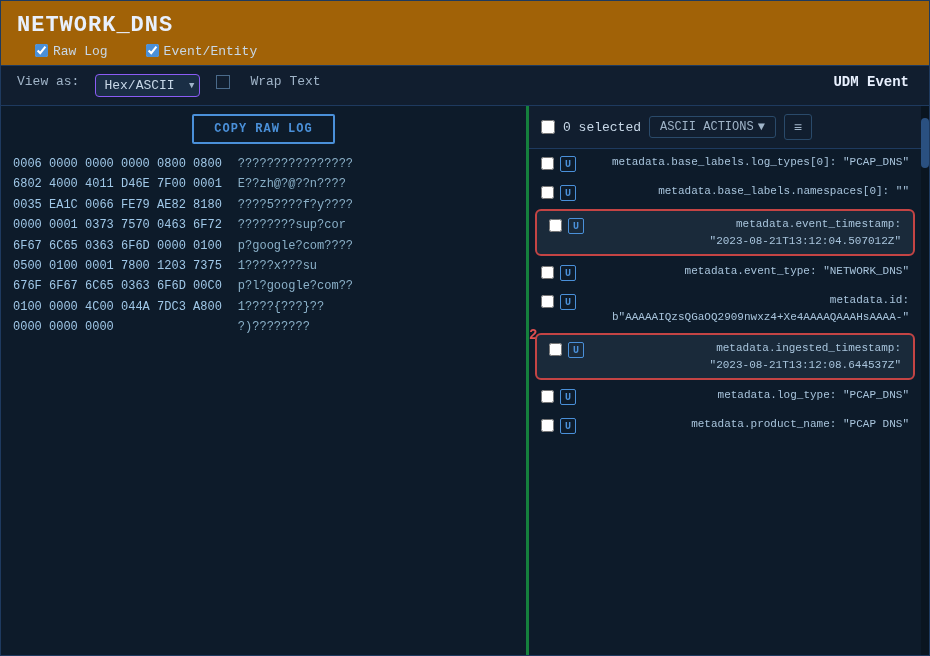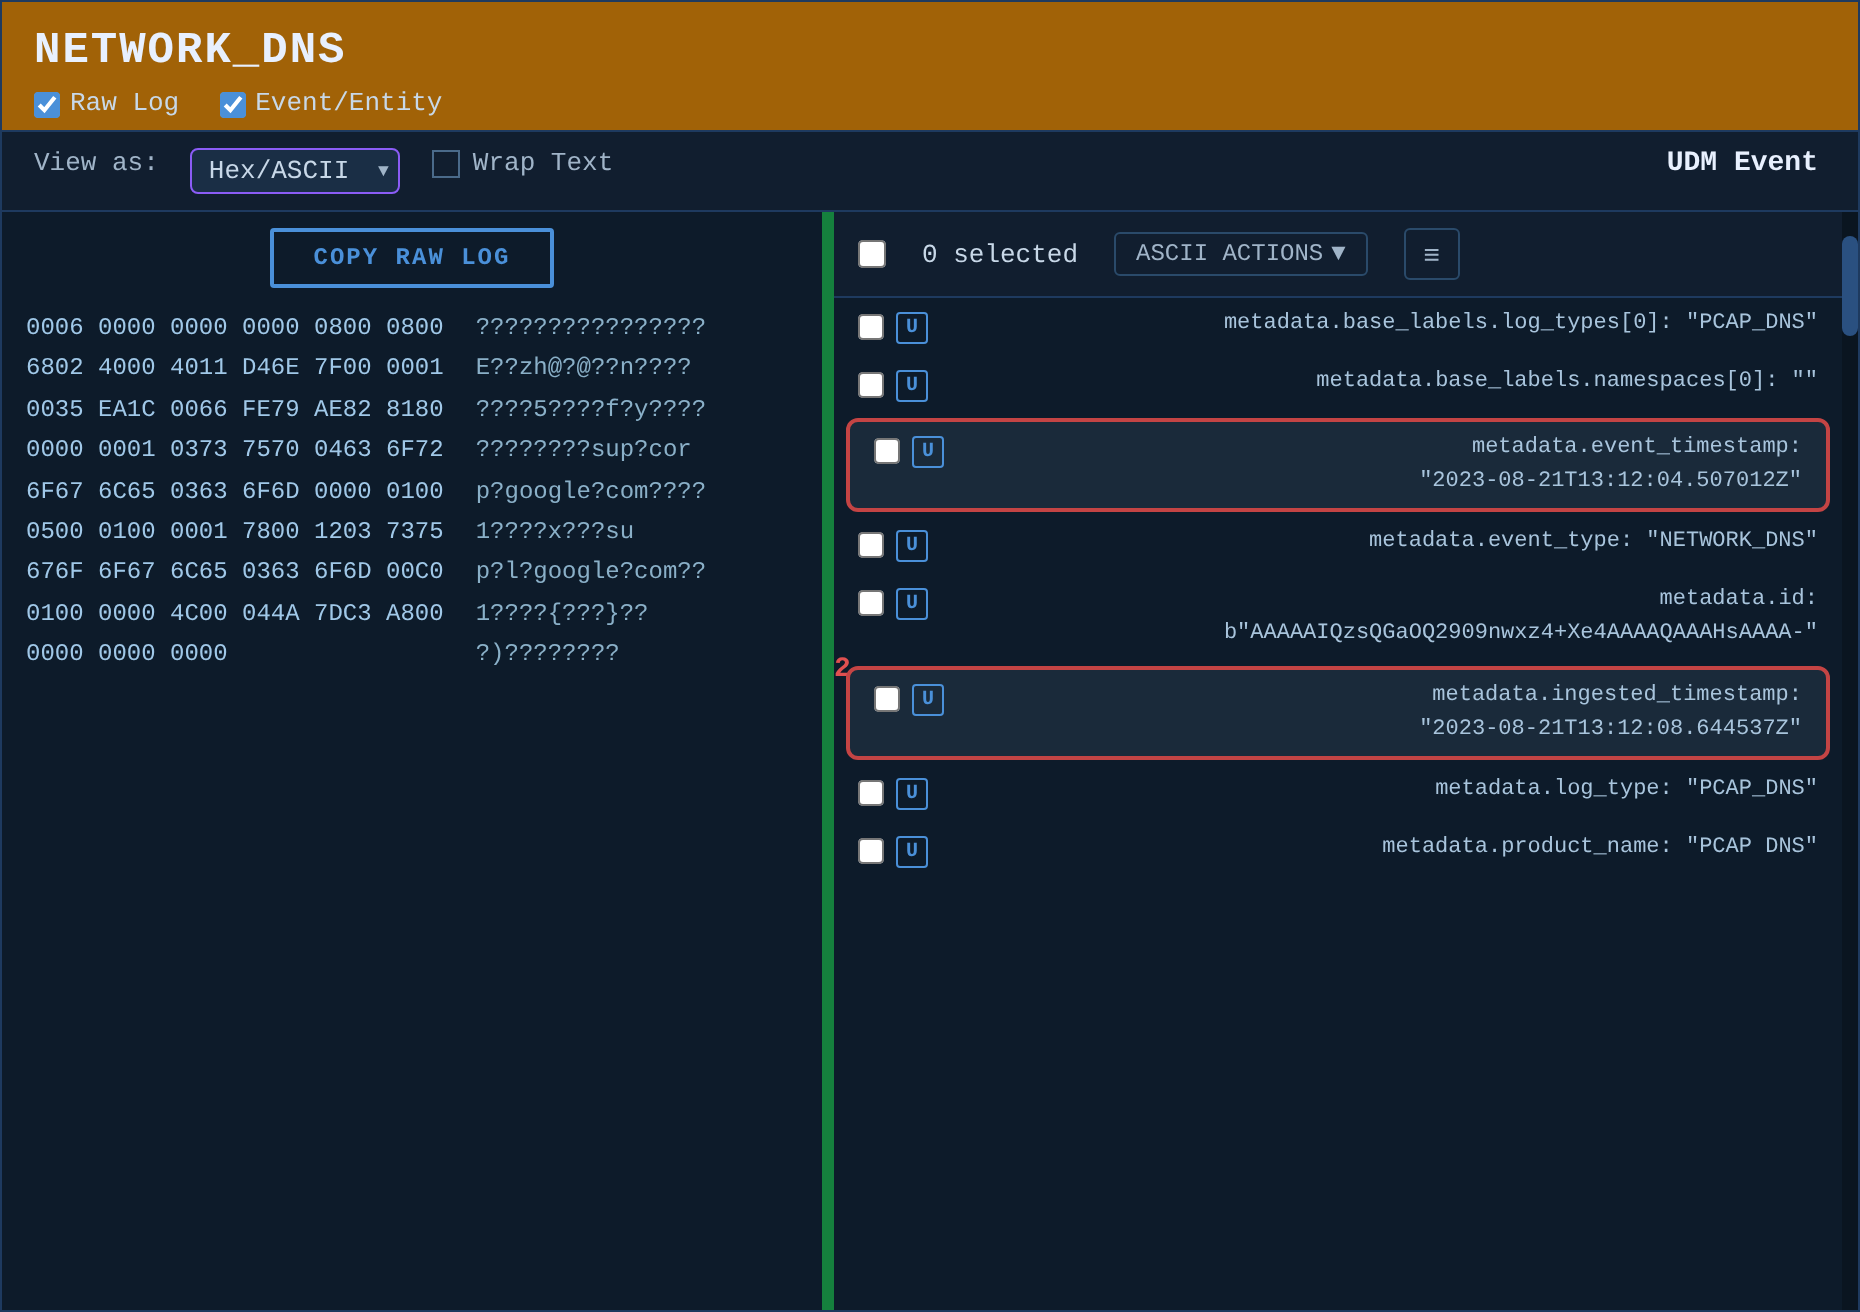--- a/index.html
+++ b/index.html
@@ -33,25 +33,26 @@
       letter-spacing: 1px;
       margin-bottom: 6px;
     }
     .checkboxes-row {
       display: flex;
       gap: 20px;
       align-items: center;
     }
     .checkbox-label {
       display: flex;
-      align-items: flex-end;
+      align-items: flex-start;
       gap: 5px;
       font-size: 13px;
       color: #c8d8e8;
       cursor: pointer;
+      margin-left: 18px;
     }
     .checkbox-label input[type="checkbox"] {
       accent-color: #4a90d9;
     }
 
     
     .toolbar {
       display: flex;
       align-items: flex-start;
       padding: 8px 16px;
@@ -85,21 +86,21 @@
       content: '▼';
       font-size: 9px;
       color: #a0b4c8;
       position: absolute;
       right: 6px;
       pointer-events: none;
     }
     .wrap-text-label {
       display: flex;
       align-items: center;
-      gap: 6px;
+      gap: 20px;
       font-size: 13px;
       color: #a0b4c8;
     }
     .wrap-text-checkbox {
       width: 14px;
       height: 14px;
       border: 1px solid #4a6a8a;
       background: transparent;
     }
     .udm-event-label {
@@ -112,24 +113,24 @@
 
     
     .content-area {
       display: flex;
       flex: 1;
       overflow: hidden;
     }
 
     
     .left-panel {
-      width: 416px;
+      width: 528px;
       padding: 8px 12px;
       overflow-y: auto;
-      border-right: 6px solid #15803d;
+      border-right: 3px solid #15803d;
       background: #0d1b2a;
     }
 
     
     .copy-btn-row {
       display: flex;
       justify-content: center;
       margin-bottom: 10px;
     }
     .copy-btn {
@@ -169,21 +170,21 @@
       flex: 1;
       overflow-y: auto;
       background: #0d1b2a;
     }
 
     .udm-toolbar {
       display: flex;
       align-items: center;
       padding: 8px 12px;
       border-bottom: 1px solid #1e3a5f;
-      gap: 18px;
+      gap: 8px;
       background: #111e2f;
     }
     .select-all-checkbox {
       width: 14px;
       height: 14px;
       border: 1px solid #4a6a8a;
       background: transparent;
       cursor: pointer;
     }
     .selected-count {

